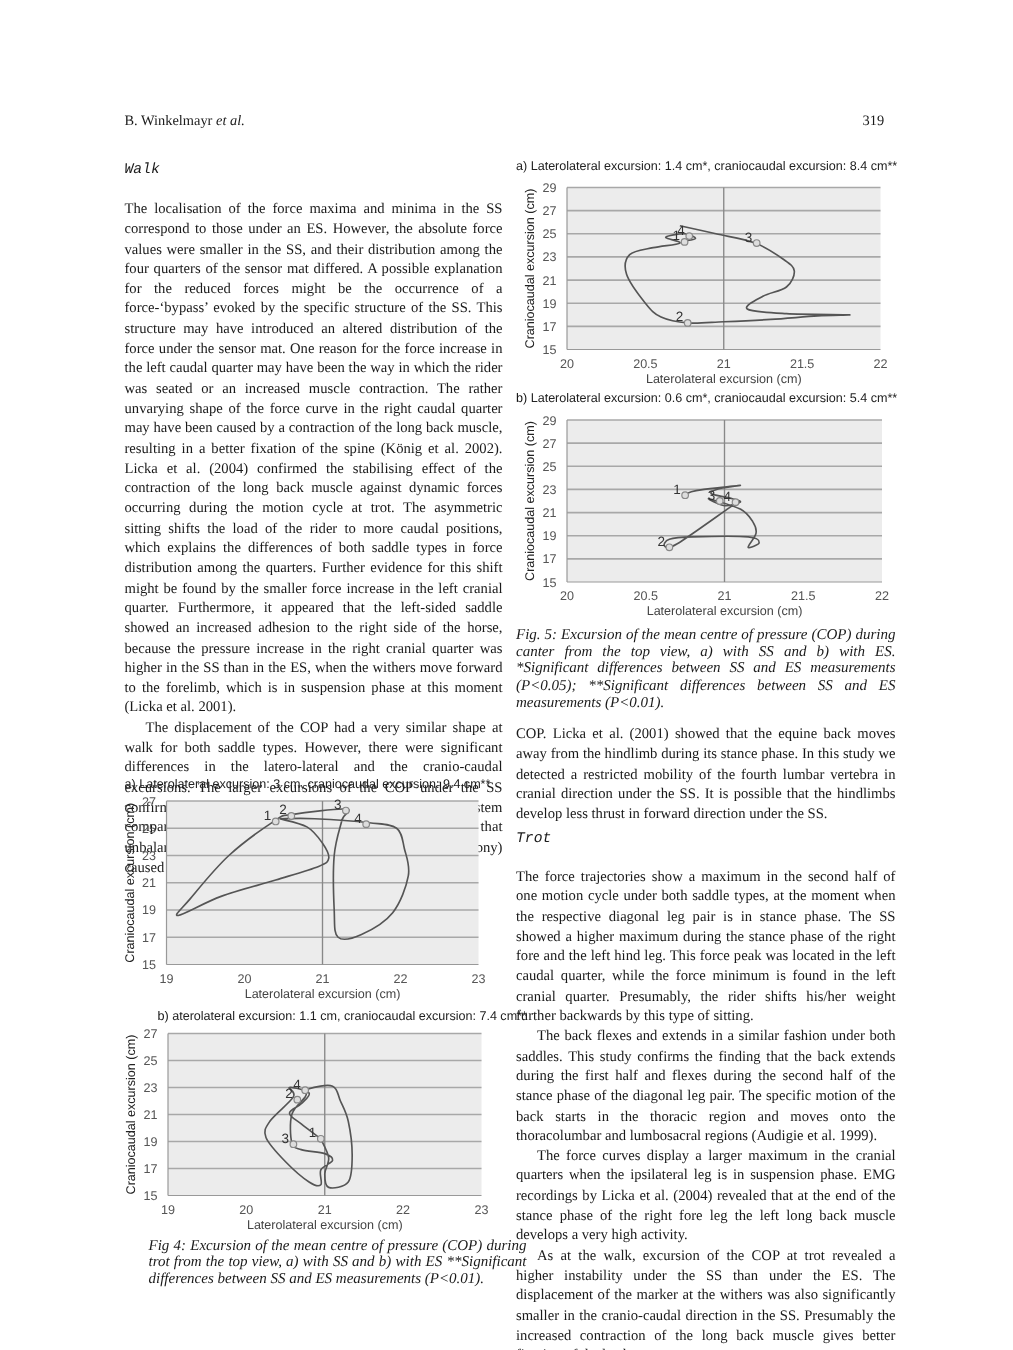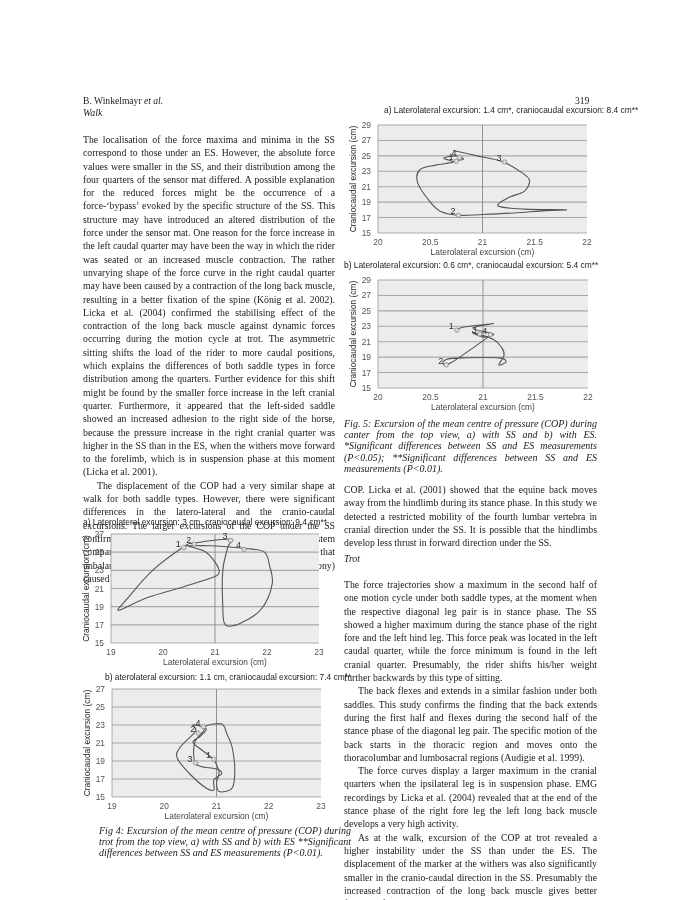--- a/index.html
+++ b/index.html
@@ -1,25 +1,25 @@
 <!DOCTYPE html>
 <html><head>
 <meta charset="utf-8">
 <style>
   html, body { margin:0; padding:0; background:#ffffff; }
   body { width:675px; height:900px; position:relative; overflow:hidden;
          font-family:"Liberation Serif", serif; color:#1a1a1a; }
-  .abs { position:absolute;margin-top:20px; }
+  .abs { position:absolute; }
   .header-left { left:83px; top:75px; font-size:9.6px; }
   .header-right { left:575px; top:75px; font-size:9.6px; }
   .it { font-style:italic; }
   .col { position:absolute; font-size:9.75px; line-height:13.3px; text-align:justify; }
   .col p { margin:0; }
   .col p.ind { text-indent:14px; }
-  .section { position:absolute; font-size:9.8px; font-style:italic; }
+  .section { position:absolute; font-size:9.8px; font-style:italic;font-family:Liberation Mono, monospace; }
   .caption { position:absolute; font-size:10px; line-height:11.2px; font-style:italic; text-align:justify; }
   .chart-title { position:absolute; font-family:"Liberation Sans", sans-serif; font-size:8.4px; white-space:nowrap; color:#222; }
   .chart-title .lbl { color:#111; }
   svg.chart { position:absolute; overflow:visible; }
   svg text { font-family:"Liberation Sans", sans-serif; }
 </style>
 </head>
 <body>
 
 <div class="abs header-left">
@@ -109,21 +109,21 @@
     <circle cx="198.21249999999992" cy="733.1" r="2.2" fill="#ddd" stroke="#888" stroke-width="0.8"></circle>
     <text x="190.21249999999992" y="732.1" font-size="9" fill="#333">2</text>
     <circle cx="195.60000000000008" cy="762.8" r="2.2" fill="#ddd" stroke="#888" stroke-width="0.8"></circle>
     <text x="187.60000000000008" y="761.8" font-size="9" fill="#333">3</text>
     <circle cx="203.4375" cy="726.8" r="2.2" fill="#ddd" stroke="#888" stroke-width="0.8"></circle>
     <text x="195.4375" y="725.8" font-size="9" fill="#333">4</text>
   </svg>
 
 <div class="caption" style="left:83px; top:825px; width:252px;margin-left:16px;">Fig 4: Excursion of the mean centre of pressure (COP) during trot from the top view, a) with SS and b) with ES **Significant differences between SS and ES measurements (P&lt;0.01).</div>
 
-<div class="chart-title" style="left:344px; top:105px;margin-left:40px;">
+<div class="chart-title" style="left:344px; top:105px;">
   <span>a)</span>
   <span>Laterolateral excursion: 1.4 cm*, craniocaudal excursion: 8.4 cm**</span>
 </div>
 <svg class="chart" id="fig5a" style="left:0;top:0;width:675px;height:900px;pointer-events:none;">
     <rect x="378" y="125" width="209" height="108" fill="#ececec"></rect>
     <text x="371" y="236" font-size="8.4" text-anchor="end" fill="#555">15</text>
     <line x1="378" x2="587" y1="217.57142857142858" y2="217.57142857142858" stroke="#a8a8a8" stroke-width="1.1"></line>
     <text x="371" y="220.57142857142858" font-size="8.4" text-anchor="end" fill="#555">17</text>
     <line x1="378" x2="587" y1="202.14285714285714" y2="202.14285714285714" stroke="#a8a8a8" stroke-width="1.1"></line>
     <text x="371" y="205.14285714285714" font-size="8.4" text-anchor="end" fill="#555">19</text>

